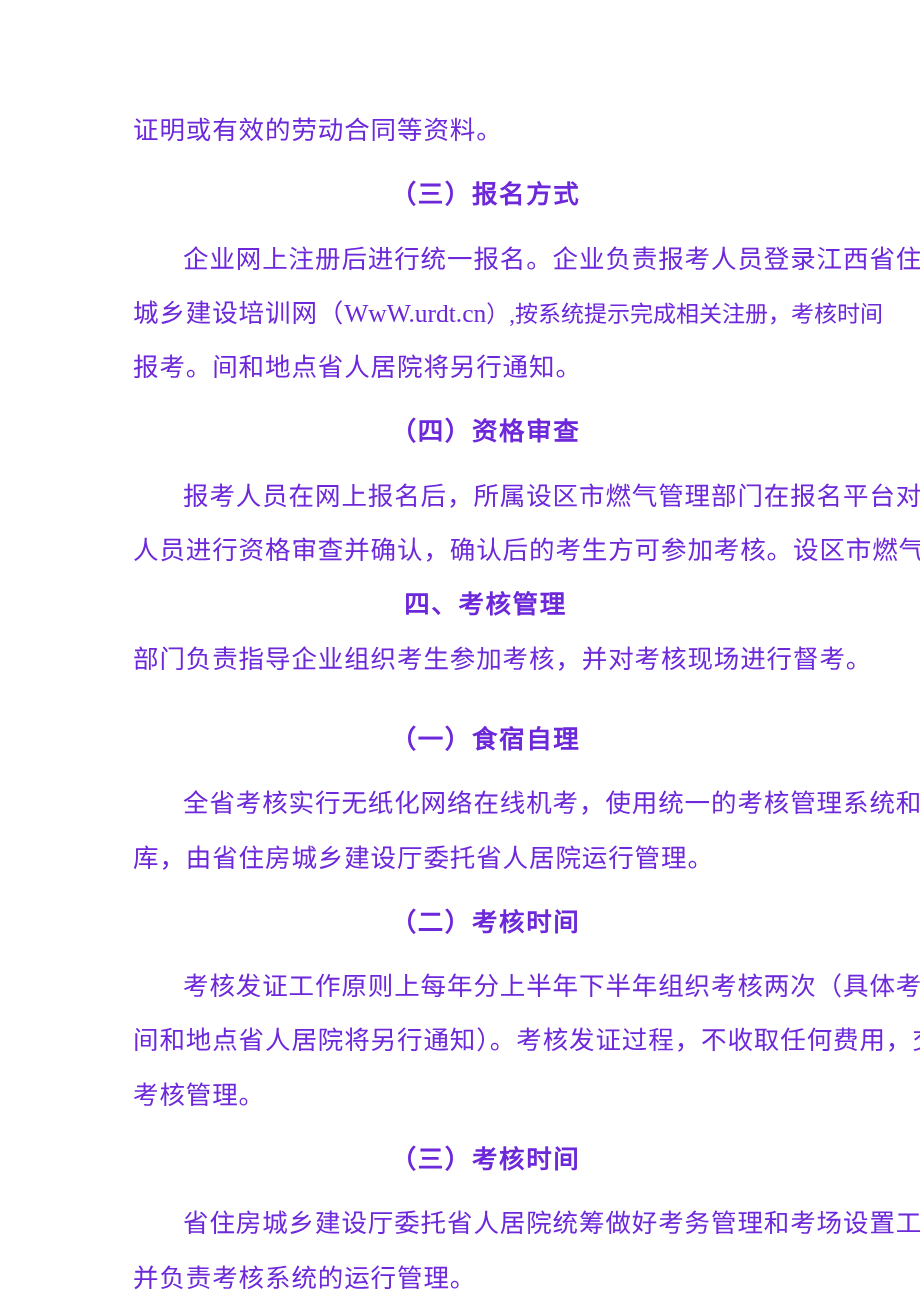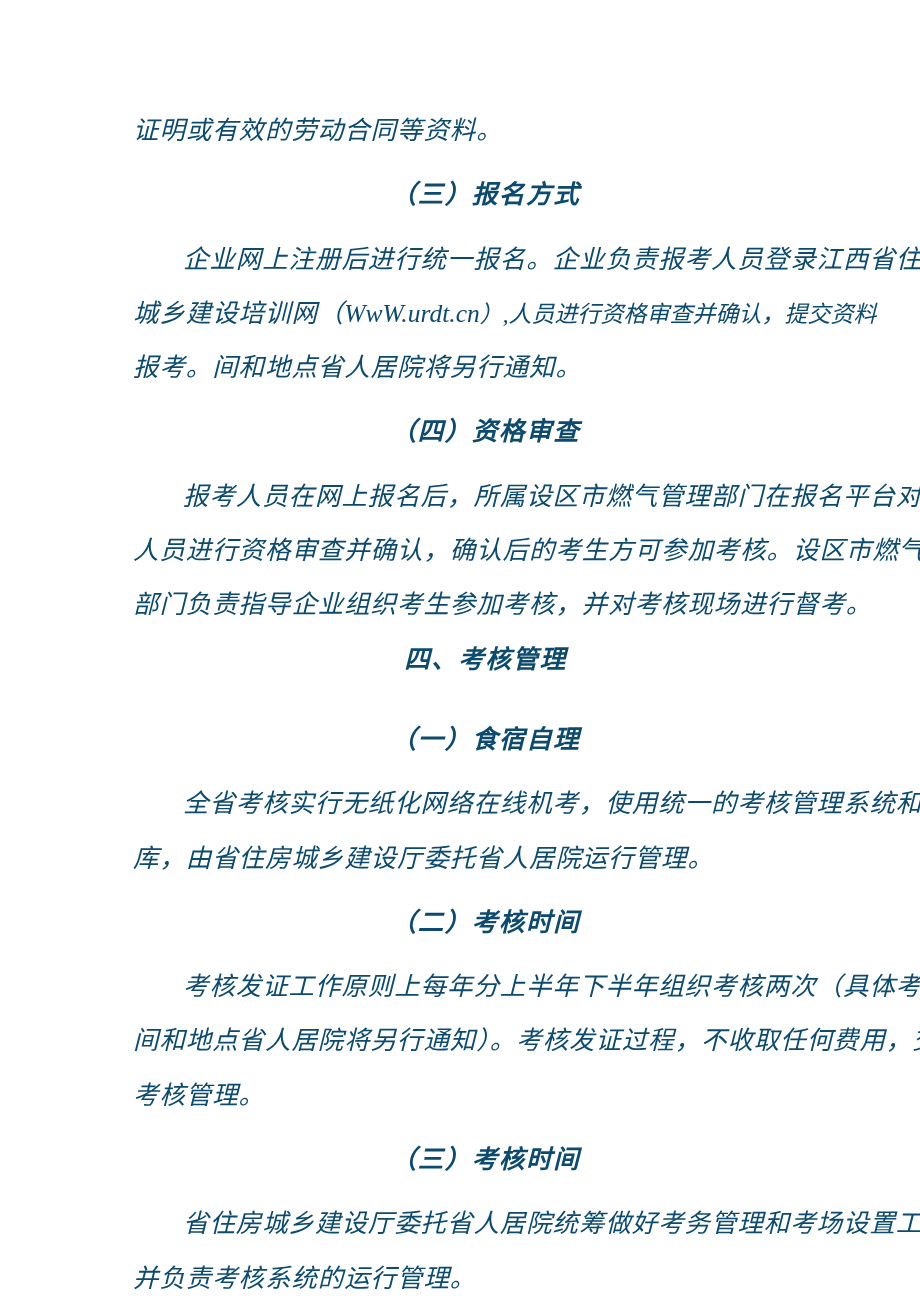--- a/index.html
+++ b/index.html
@@ -37,23 +37,22 @@
   }
 
   
   .line {
     display: block;
     height: 54.3px;
     line-height: 54.3px;
     white-space: nowrap;
     font-size: 25.5px;
     letter-spacing: 0.9px;
-    color: #0c4a6e;
+    color: #6d28d9;
     font-family: "Liberation Serif", "DejaVu Serif", serif;
-    font-style: italic;
   }
 
   
   .line.heading {
     font-weight: 700;
     letter-spacing: 1.6px;
     text-align: center;
   }
 
   .indent-2 {
@@ -89,37 +88,37 @@
     <span class="line">证明或有效的劳动合同等资料。</span>
 
     <span class="gap gap-sm"></span>
 
     <span class="line heading indent-head">（三）报名方式</span>
 
     <span class="gap gap-sm"></span>
 
     <span class="line indent-2">企业网上注册后进行统一报名。企业负责报考人员登录江西省住房和</span>
 
-    <span class="line"><span>城乡建设培训网（</span><span class="url">WwW.urdt.cn</span><span class="tight">）,人员进行资格审查并确认，提交资料</span></span>
+    <span class="line"><span>城乡建设培训网（</span><span class="url">WwW.urdt.cn</span><span class="tight">）,按系统提示完成相关注册，考核时间</span></span>
 
     <span class="line">报考。间和地点省人居院将另行通知。</span>
 
     <span class="gap gap-sm"></span>
 
     <span class="line heading indent-head">（四）资格审查</span>
 
     <span class="gap gap-sm"></span>
 
     <span class="line indent-2">报考人员在网上报名后，所属设区市燃气管理部门在报名平台对报考</span>
 
     <span class="line">人员进行资格审查并确认，确认后的考生方可参加考核。设区市燃气管理</span>
 
+    <span class="line heading indent-head">四、考核管理</span>
+
     <span class="line">部门负责指导企业组织考生参加考核，并对考核现场进行督考。</span>
-
-    <span class="line heading indent-head">四、考核管理</span>
 
     <span class="gap gap-md"></span>
 
     <span class="line heading indent-head">（一）食宿自理</span>
 
     <span class="gap gap-sm"></span>
 
     <span class="line indent-2">全省考核实行无纸化网络在线机考，使用统一的考核管理系统和试题</span>
 
     <span class="line">库，由省住房城乡建设厅委托省人居院运行管理。</span>

